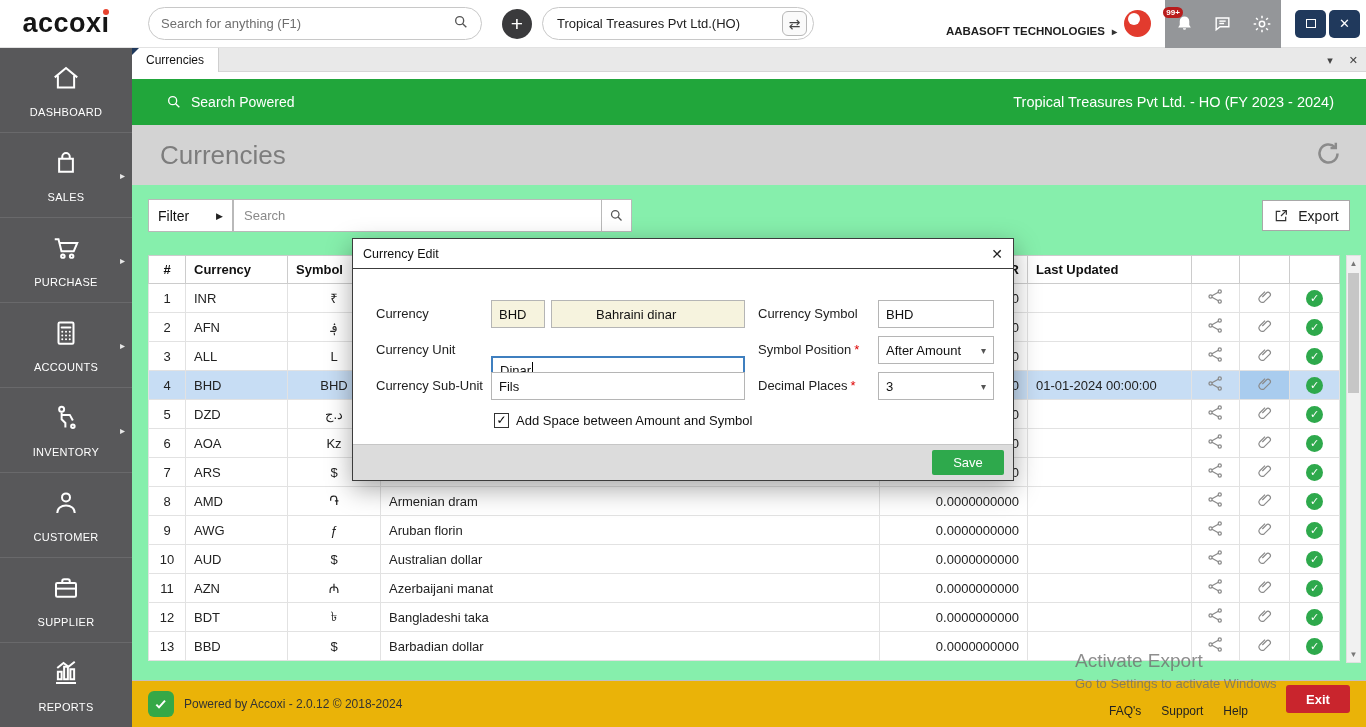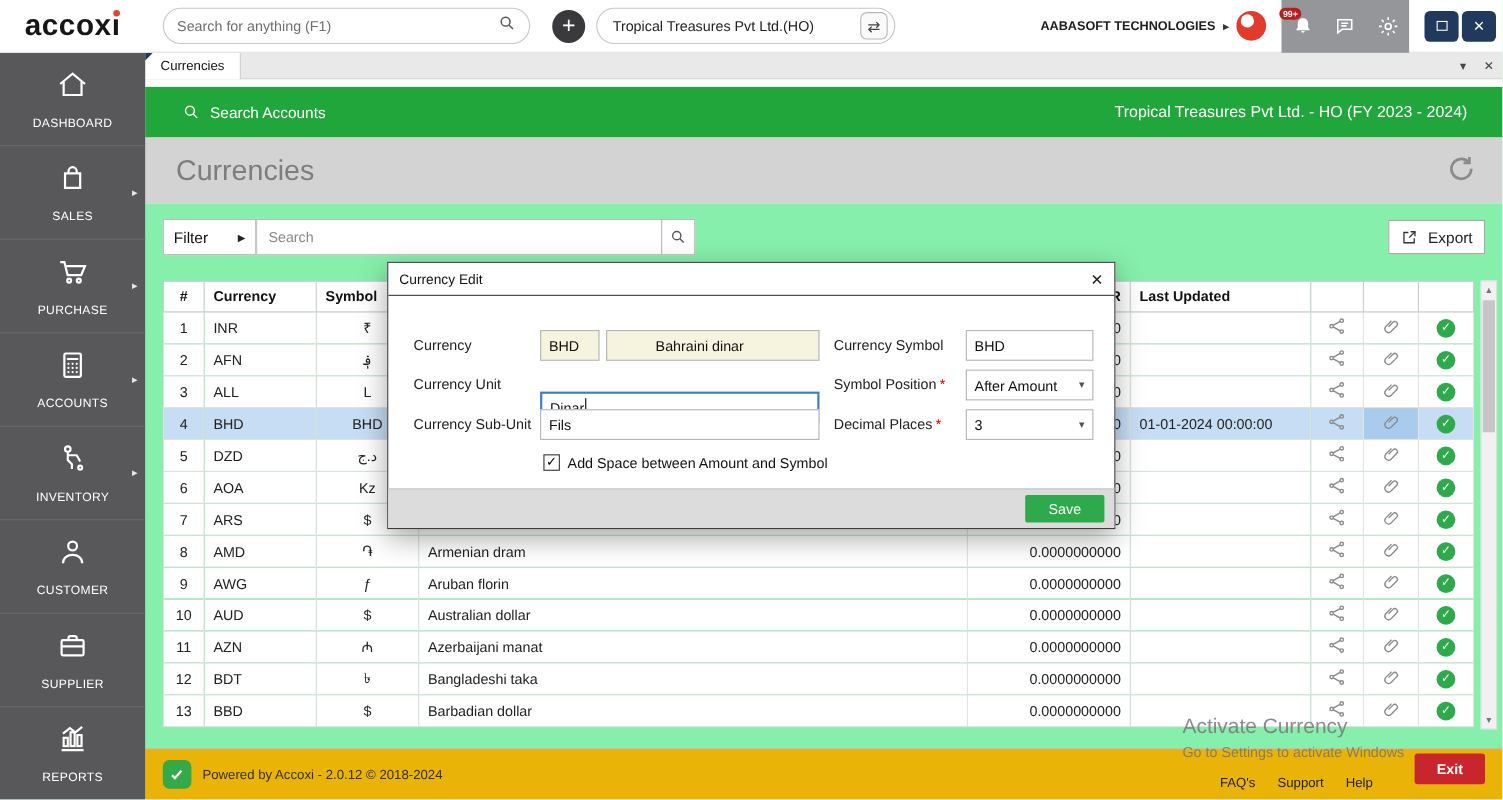--- a/index.html
+++ b/index.html
@@ -16,21 +16,21 @@
   .search-pill { margin-left:16px; width:334px; height:33px; border:1px solid #c8c8c8; border-radius:17px;
                  display:flex; align-items:center; padding:0 12px; background:#fff; }
   .search-pill input { flex:1; border:none; outline:none; font-size:13px; color:#333; font-family:inherit; background:transparent; }
   .search-pill input::placeholder { color:#6f6f6f; }
   .plus-btn { margin-left:20px; width:30px; height:30px; border-radius:50%; background:#3a3a3c; color:#fff;
               font-size:21px; line-height:27px; text-align:center; border:none; cursor:pointer; }
   .company-pill { margin-left:10px; width:272px; height:33px; border:1px solid #c8c8c8; border-radius:17px;
                   display:flex; align-items:center; justify-content:space-between; padding:0 6px 0 14px; font-size:13px; color:#222; }
   .swap-ic { width:25px; height:25px; border:1px solid #b7b7b7; border-radius:6px; display:flex;
              align-items:center; justify-content:center; font-size:14px; color:#444; background:#fafafa; }
-  .org-area { margin-left:auto; display:flex; align-items:center; gap:7px; font-size:11.5px; font-weight:700; color:#1e1e1e; }
+  .org-area { margin-left:auto; display:flex; align-items:flex-end; gap:7px; font-size:11.5px; font-weight:700; color:#1e1e1e; }
   .org-caret { font-size:10px; color:#333; }
   .avatar { width:27px; height:27px; border-radius:50%; background:#E23B2E; position:relative; overflow:hidden; }
   .avatar::after { content:""; position:absolute; top:3px; left:4px; width:12px; height:12px; border-radius:50%; background:#fff; }
   .icon-panel { margin-left:14px; width:116px; height:48px; background:#949699; display:flex;
                 align-items:center; justify-content:space-around; }
   .tb-ic { position:relative; width:30px; height:30px; display:flex; align-items:center; justify-content:center; cursor:pointer; }
   .bell-badge { position:absolute; top:-2px; left:-6px; background:#b91c1c; color:#fff; font-size:8px; font-weight:700;
                 border-radius:7px; padding:1px 3px; line-height:1.2; }
   .win-btns { margin-left:14px; margin-right:6px; display:flex; gap:3px; }
   .win-btn { width:31px; height:28px; background:#20395C; border-radius:5px; border:none; color:#fff;
@@ -282,21 +282,21 @@
       </div>
     </div>
     <div class="strip-gap"></div>
 
     <div class="greenbar">
       <span class="sa">
         <svg viewBox="0 0 24 24" width="16" height="16" fill="none" stroke="#fff" stroke-width="2">
             <circle cx="10" cy="10" r="6"></circle>
             <line x1="14.5" y1="14.5" x2="20" y2="20"></line>
           </svg>
-        <span>Search Accounts</span>
+        <span>Search Powered</span>
       </span>
       <span class="fy">Tropical Treasures Pvt Ltd. - HO (FY 2023 - 2024)</span>
     </div>
 
     <div class="grayheader">
       <span class="page-title">Currencies</span>
       <button class="refresh-btn">
         <svg viewBox="0 0 24 24" width="27" height="27" fill="none" stroke="#8b8b8b" stroke-width="2.2">
             <path d="M20 12a8 8 0 1 1-2.3-5.6"></path>
             <polyline points="18.5 2.5 18.5 7.2 13.8 7.2"></polyline>
@@ -669,17 +669,17 @@
         <span class="cbox" id="addspace-box">✓</span>
         <span>Add Space between Amount and Symbol</span>
       </span>
     </div>
     <div class="m-footer">
       <button class="save-btn">Save</button>
     </div>
   </div>
 
   <div class="watermark">
-    <div class="wm1">Activate Currency</div>
+    <div class="wm1">Activate Export</div>
     <div class="wm2">Go to Settings to activate Windows</div>
   </div>
 
 </div>
 
 </body></html>

